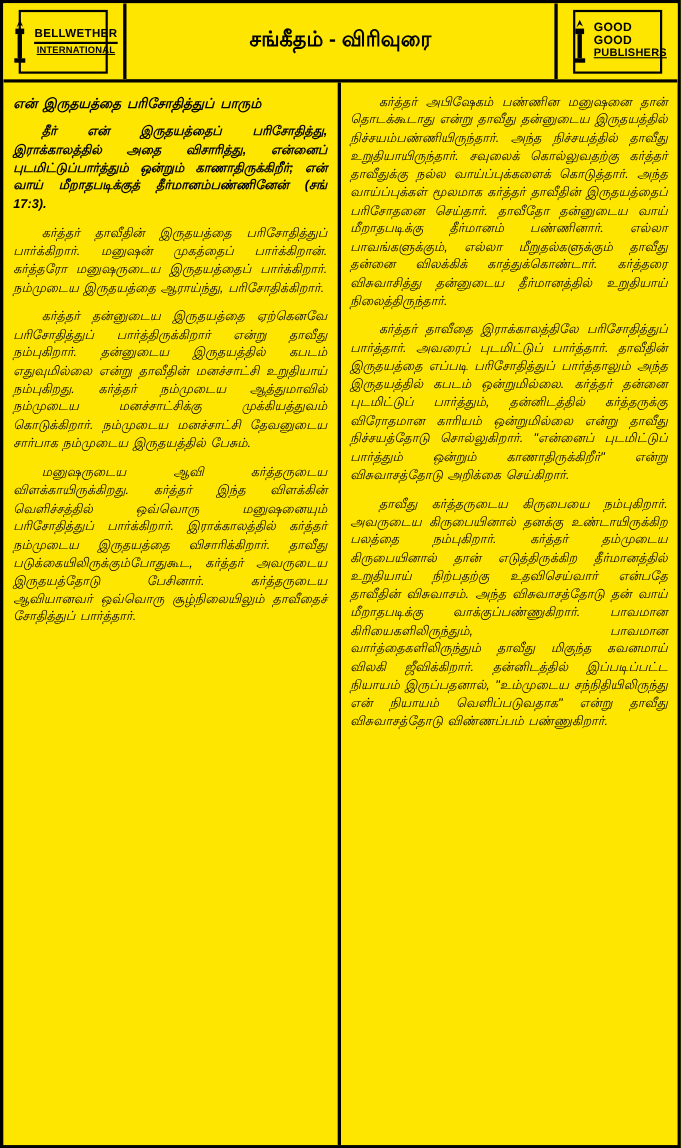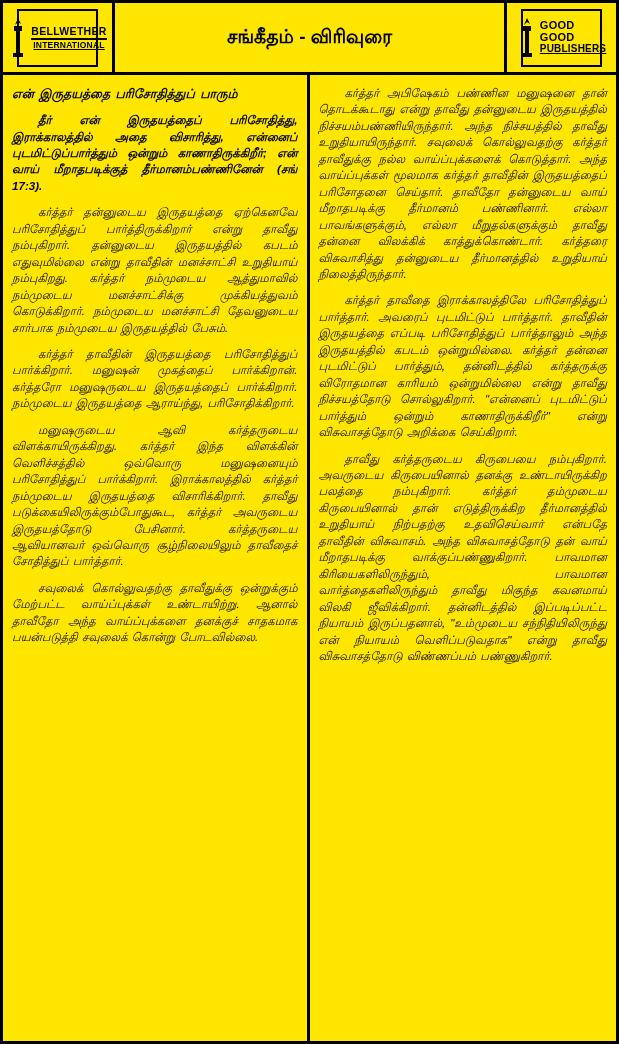--- a/index.html
+++ b/index.html
@@ -194,24 +194,23 @@
       </div>
     </div>
 
   </div>
 
   <div class="body-wrap">
 
     <div class="col left">
       <div class="heading">என் இருதயத்தை பரிசோதித்துப் பாரும்</div>
       <p class="para bold">தீர் என் இருதயத்தைப் பரிசோதித்து, இராக்காலத்தில் அதை விசாரித்து, என்னைப் புடமிட்டுப்பார்த்தும் ஒன்றும் காணாதிருக்கிறீர்; என் வாய் மீறாதபடிக்குத் தீர்மானம்பண்ணினேன் (சங் 17:3).</p>
+      <p class="para">கர்த்தர் தாவீதின் இருதயத்தை பரிசோதித்துப் பார்க்கிறார். மனுஷன் முகத்தைப் பார்க்கிறான். கர்த்தரோ மனுஷருடைய இருதயத்தைப் பார்க்கிறார். நம்முடைய இருதயத்தை ஆராய்ந்து, பரிசோதிக்கிறார்.</p>
       <p class="para">கர்த்தர் தன்னுடைய இருதயத்தை ஏற்கெனவே பரிசோதித்துப் பார்த்திருக்கிறார் என்று தாவீது நம்புகிறார். தன்னுடைய இருதயத்தில் கபடம் எதுவுமில்லை என்று தாவீதின் மனச்சாட்சி உறுதியாய் நம்புகிறது. கர்த்தர் நம்முடைய ஆத்துமாவில் நம்முடைய மனச்சாட்சிக்கு முக்கியத்துவம் கொடுக்கிறார். நம்முடைய மனச்சாட்சி தேவனுடைய சார்பாக நம்முடைய இருதயத்தில் பேசும்.</p>
-      <p class="para">கர்த்தர் தாவீதின் இருதயத்தை பரிசோதித்துப் பார்க்கிறார். மனுஷன் முகத்தைப் பார்க்கிறான். கர்த்தரோ மனுஷருடைய இருதயத்தைப் பார்க்கிறார். நம்முடைய இருதயத்தை ஆராய்ந்து, பரிசோதிக்கிறார்.</p>
       <p class="para">மனுஷருடைய ஆவி கர்த்தருடைய விளக்காயிருக்கிறது. கர்த்தர் இந்த விளக்கின் வெளிச்சத்தில் ஒவ்வொரு மனுஷனையும் பரிசோதித்துப் பார்க்கிறார். இராக்காலத்தில் கர்த்தர் நம்முடைய இருதயத்தை விசாரிக்கிறார். தாவீது படுக்கையிலிருக்கும்போதுகூட, கர்த்தர் அவருடைய இருதயத்தோடு பேசினார். கர்த்தருடைய ஆவியானவர் ஒவ்வொரு சூழ்நிலையிலும் தாவீதைச் சோதித்துப் பார்த்தார்.</p>
-      <p class="para">சவுலைக் கொல்லுவதற்கு தாவீதுக்கு ஒன்றுக்கும் மேற்பட்ட வாய்ப்புக்கள் உண்டாயிற்று. ஆனால் தாவீதோ அந்த வாய்ப்புக்களை தனக்குச் சாதகமாக பயன்படுத்தி சவுலைக் கொன்று போடவில்லை.</p>
     </div>
 
     <div class="col right">
       <p class="para">கர்த்தர் அபிஷேகம் பண்ணின மனுஷனை தான் தொடக்கூடாது என்று தாவீது தன்னுடைய இருதயத்தில் நிச்சயம்பண்ணியிருந்தார். அந்த நிச்சயத்தில் தாவீது உறுதியாயிருந்தார். சவுலைக் கொல்லுவதற்கு கர்த்தர் தாவீதுக்கு நல்ல வாய்ப்புக்களைக் கொடுத்தார். அந்த வாய்ப்புக்கள் மூலமாக கர்த்தர் தாவீதின் இருதயத்தைப் பரிசோதனை செய்தார். தாவீதோ தன்னுடைய வாய் மீறாதபடிக்கு தீர்மானம் பண்ணினார். எல்லா பாவங்களுக்கும், எல்லா மீறுதல்களுக்கும் தாவீது தன்னை விலக்கிக் காத்துக்கொண்டார். கர்த்தரை விசுவாசித்து தன்னுடைய தீர்மானத்தில் உறுதியாய் நிலைத்திருந்தார்.</p>
       <p class="para">கர்த்தர் தாவீதை இராக்காலத்திலே பரிசோதித்துப் பார்த்தார். அவரைப் புடமிட்டுப் பார்த்தார். தாவீதின் இருதயத்தை எப்படி பரிசோதித்துப் பார்த்தாலும் அந்த இருதயத்தில் கபடம் ஒன்றுமில்லை. கர்த்தர் தன்னை புடமிட்டுப் பார்த்தும், தன்னிடத்தில் கர்த்தருக்கு விரோதமான காரியம் ஒன்றுமில்லை என்று தாவீது நிச்சயத்தோடு சொல்லுகிறார். "என்னைப் புடமிட்டுப் பார்த்தும் ஒன்றும் காணாதிருக்கிறீர்" என்று விசுவாசத்தோடு அறிக்கை செய்கிறார்.</p>
       <p class="para">தாவீது கர்த்தருடைய கிருபையை நம்புகிறார். அவருடைய கிருபையினால் தனக்கு உண்டாயிருக்கிற பலத்தை நம்புகிறார். கர்த்தர் தம்முடைய கிருபையினால் தான் எடுத்திருக்கிற தீர்மானத்தில் உறுதியாய் நிற்பதற்கு உதவிசெய்வார் என்பதே தாவீதின் விசுவாசம். அந்த விசுவாசத்தோடு தன் வாய் மீறாதபடிக்கு வாக்குப்பண்ணுகிறார். பாவமான கிரியைகளிலிருந்தும், பாவமான வார்த்தைகளிலிருந்தும் தாவீது மிகுந்த கவனமாய் விலகி ஜீவிக்கிறார். தன்னிடத்தில் இப்படிப்பட்ட நியாயம் இருப்பதனால், "உம்முடைய சந்நிதியிலிருந்து என் நியாயம் வெளிப்படுவதாக" என்று தாவீது விசுவாசத்தோடு விண்ணப்பம் பண்ணுகிறார்.</p>
     </div>
 
   </div>
 

